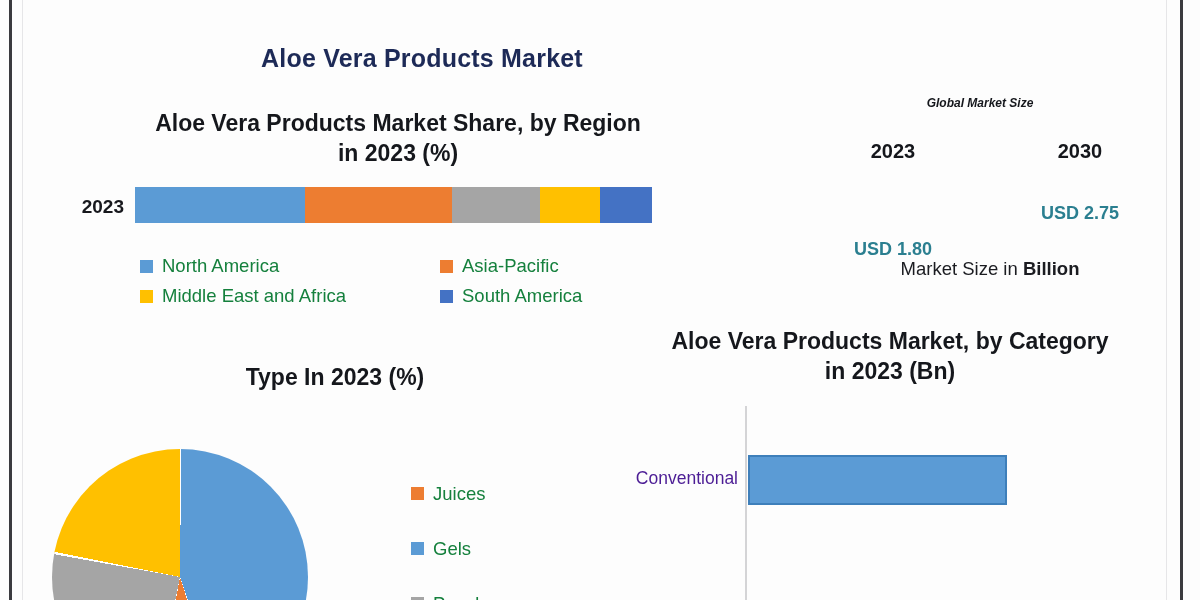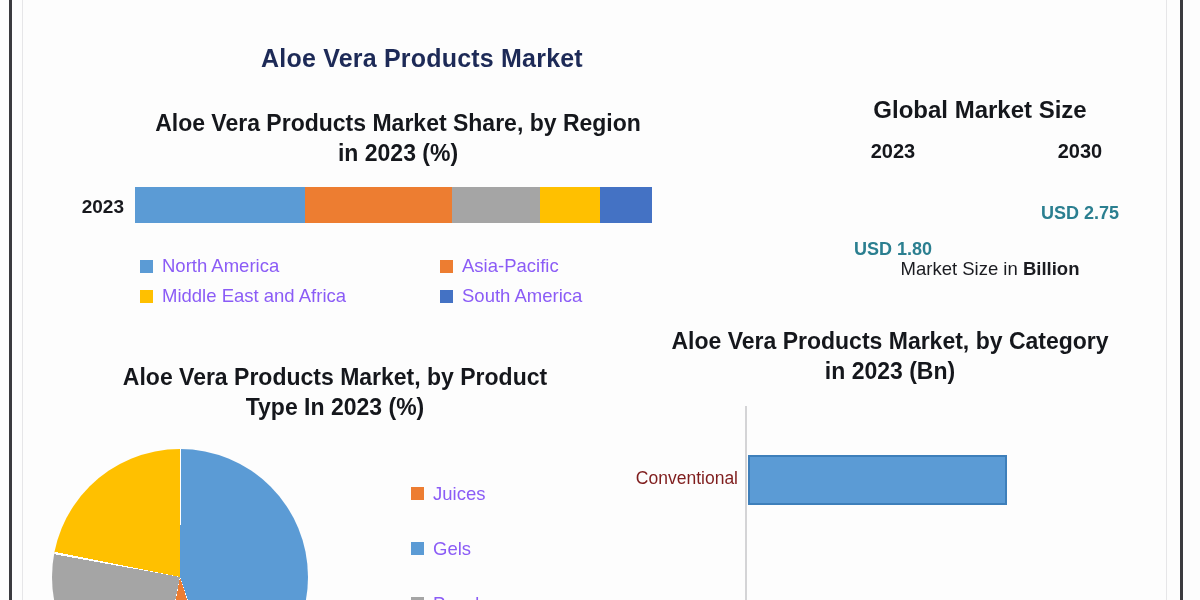--- a/index.html
+++ b/index.html
@@ -75,21 +75,21 @@
     color: #15171c;
     line-height: 30px;
   }
   #region-title   { left: 118px; top: 108px; width: 560px; }
   #product-title  { left: 60px;  top: 362px; width: 550px; }
   #category-title { left: 600px; top: 326px; width: 580px; }
   #gms-title {
     position: absolute;
     left: 800px; top: 96px; width: 360px;
     text-align: center;
-    font-size: 24px; font-weight: bold; color: #15171c;
+    font-size: 12px; font-weight: bold; color: #15171c; font-style: italic;
   }
 
   
   #region-axis-label {
     position: absolute;
     left: 62px;
     top: 196px;
     width: 62px;
     text-align: right;
     font-size: 19px;
@@ -118,21 +118,21 @@
     align-items: center;
   }
   .lg-item { display: flex; align-items: center; }
   .lg-swatch {
     width: 13px; height: 13px;
     margin-right: 9px;
     flex: 0 0 auto;
   }
   .lg-text {
     font-size: 18.5px;
-    color: #8b5cf6;
+    color: #15803d;
     white-space: nowrap;
   }
 
   
   .gms-year {
     position: absolute;
     top: 140px;
     width: 150px;
     text-align: center;
     font-size: 20px;
@@ -200,21 +200,21 @@
     height: 194px;
     background: #d4d4d6;
   }
   #cat-label {
     position: absolute;
     left: 590px;
     top: 468px;
     width: 148px;
     text-align: right;
     font-size: 17.5px;
-    color: #7f1d1d;
+    color: #4c1d95;
   }
   #cat-bar {
     position: absolute;
     left: 748px;
     top: 455px;
     width: 259px;
     height: 50px;
     background: #5b9bd5;
     border: 2px solid #3e7fba;
     box-sizing: border-box;
@@ -274,21 +274,20 @@
   <div class="gms-year" id="gms-year-2030">2030</div>
 
   <div class="gms-value" id="gms-value-2023">USD 1.80</div>
   <div class="gms-value" id="gms-value-2030">USD 2.75</div>
 
   <div id="gms-footnote">
     <span>Market Size in </span><b>Billion</b>
   </div>
 
   <div class="sec-title" id="product-title">
-    <div>Aloe Vera Products Market, by Product</div>
     <div>Type In 2023 (%)</div>
   </div>
 
   <div id="pie" style="background: conic-gradient(rgb(91, 155, 213) 0deg, rgb(91, 155, 213) 162deg, rgb(237, 125, 49) 162deg, rgb(237, 125, 49) 190.8deg, rgb(165, 165, 165) 190.8deg, rgb(165, 165, 165) 280.8deg, rgb(255, 192, 0) 280.8deg, rgb(255, 192, 0) 360deg);">
     <div class="pie-sep" style="background: conic-gradient(transparent -0.55deg, rgb(255, 255, 255) -0.55deg, rgb(255, 255, 255) 0.55deg, transparent 0.55deg, transparent 161.45deg, rgb(255, 255, 255) 161.45deg, rgb(255, 255, 255) 162.55deg, transparent 162.55deg, transparent 190.25deg, rgb(255, 255, 255) 190.25deg, rgb(255, 255, 255) 191.35deg, transparent 191.35deg, transparent 280.25deg, rgb(255, 255, 255) 280.25deg, rgb(255, 255, 255) 281.35deg, transparent 281.35deg);"></div>
   </div>
 
   <div id="pie-legend">
     <div class="lg-item">
       <span class="lg-swatch" style="background: rgb(237, 125, 49);"></span>

